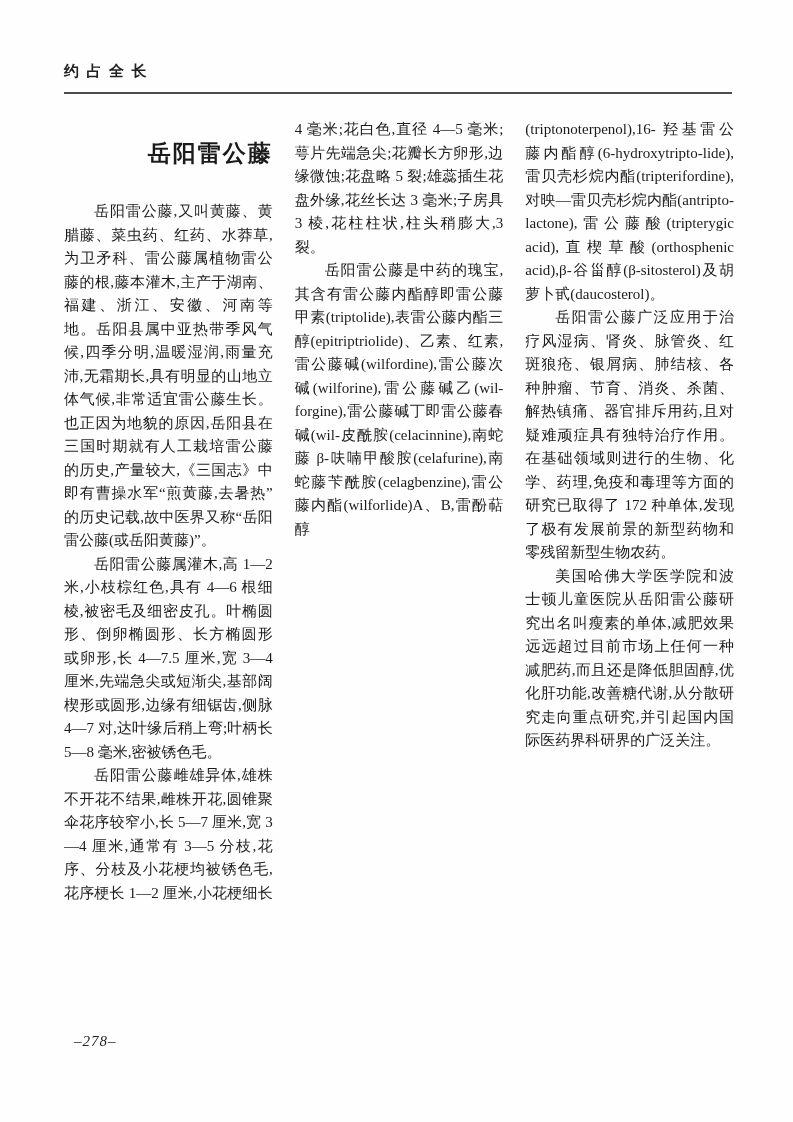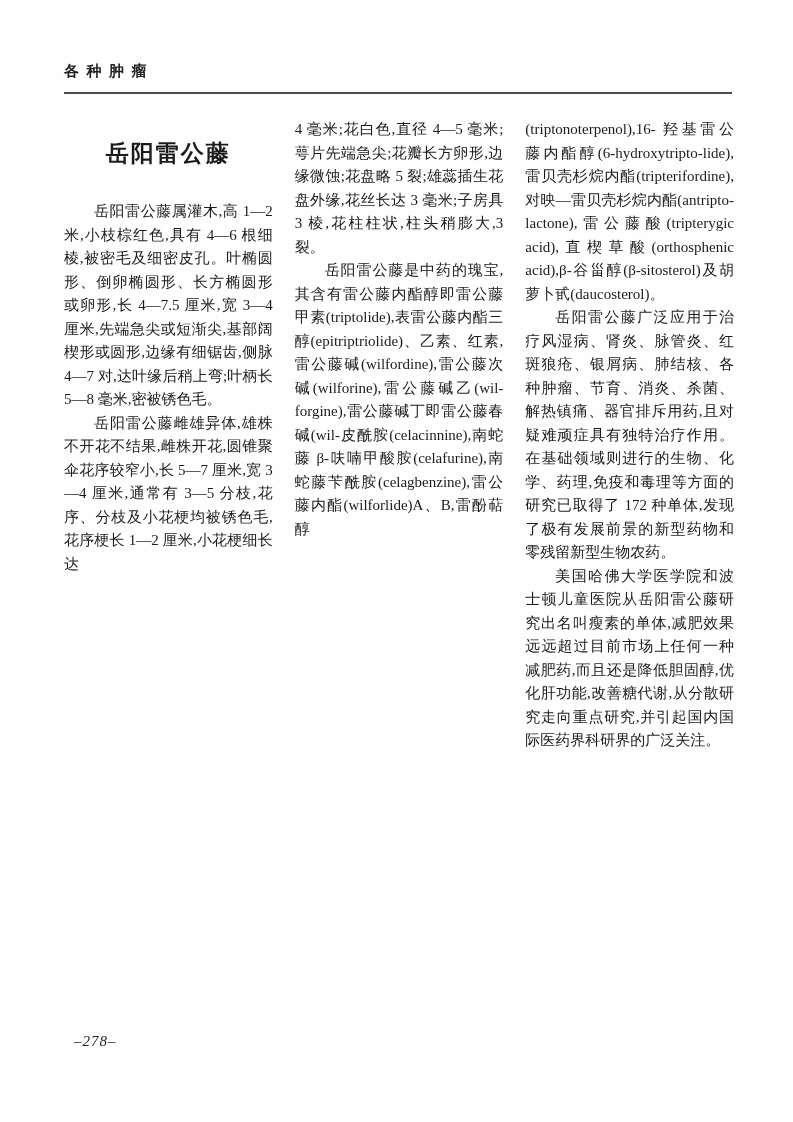--- a/index.html
+++ b/index.html
@@ -50,21 +50,21 @@
     overflow: hidden;
     text-align: justify;
     text-justify: inter-ideograph;
     font-size: 15px;
     line-height: 23.5px;
   }
   .article-title {
     font-size: 23px;
     font-weight: bold;
     line-height: 32px;
-    text-align: center;
+    text-align: right;
     letter-spacing: 2px;
     margin: 20px 0 30px 0;
   }
   .para {
     margin: 0;
     font-family: Liberation Serif, serif;
   }
   .para.indent {
     text-indent: 2em;
   }
@@ -76,28 +76,29 @@
     color: #222;
     letter-spacing: 1px;
     font-style: italic;
   }
 </style>
 </head>
 <body>
 
 <div class="page">
 
-  <div class="running-head">各种肿瘤</div>
+  <div class="running-head">约占全长</div>
 
   <div class="head-rule"></div>
 
   <div class="columns">
 
     <div class="col">
       <h1 class="article-title">岳阳雷公藤</h1>
+      <p class="para indent">岳阳雷公藤,又叫黄藤、黄腊藤、菜虫药、红药、水莽草,为卫矛科、雷公藤属植物雷公藤的根,藤本灌木,主产于湖南、福建、浙江、安徽、河南等地。岳阳县属中亚热带季风气候,四季分明,温暖湿润,雨量充沛,无霜期长,具有明显的山地立体气候,非常适宜雷公藤生长。也正因为地貌的原因,岳阳县在三国时期就有人工栽培雷公藤的历史,产量较大,《三国志》中即有曹操水军“煎黄藤,去暑热”的历史记载,故中医界又称“岳阳雷公藤(或岳阳黄藤)”。</p>
       <p class="para indent">岳阳雷公藤属灌木,高 1—2 米,小枝棕红色,具有 4—6 根细棱,被密毛及细密皮孔。叶椭圆形、倒卵椭圆形、长方椭圆形或卵形,长 4—7.5 厘米,宽 3—4 厘米,先端急尖或短渐尖,基部阔楔形或圆形,边缘有细锯齿,侧脉 4—7 对,达叶缘后稍上弯;叶柄长 5—8 毫米,密被锈色毛。</p>
       <p class="para indent">岳阳雷公藤雌雄异体,雄株不开花不结果,雌株开花,圆锥聚伞花序较窄小,长 5—7 厘米,宽 3—4 厘米,通常有 3—5 分枝,花序、分枝及小花梗均被锈色毛,花序梗长 1—2 厘米,小花梗细长达</p>
     </div>
 
     <div class="col">
       <p class="para">4 毫米;花白色,直径 4—5 毫米;萼片先端急尖;花瓣长方卵形,边缘微蚀;花盘略 5 裂;雄蕊插生花盘外缘,花丝长达 3 毫米;子房具 3 棱,花柱柱状,柱头稍膨大,3 裂。</p>
       <p class="para indent">岳阳雷公藤是中药的瑰宝,其含有雷公藤内酯醇即雷公藤甲素(triptolide),表雷公藤内酯三醇(epitriptriolide)、乙素、红素,雷公藤碱(wilfordine),雷公藤次碱(wilforine),雷公藤碱乙(wil-forgine),雷公藤碱丁即雷公藤春碱(wil-皮酰胺(celacinnine),南蛇藤 β-呋喃甲酸胺(celafurine),南蛇藤苄酰胺(celagbenzine),雷公藤内酯(wilforlide)A、B,雷酚萜醇</p>
     </div>
 
     <div class="col">

